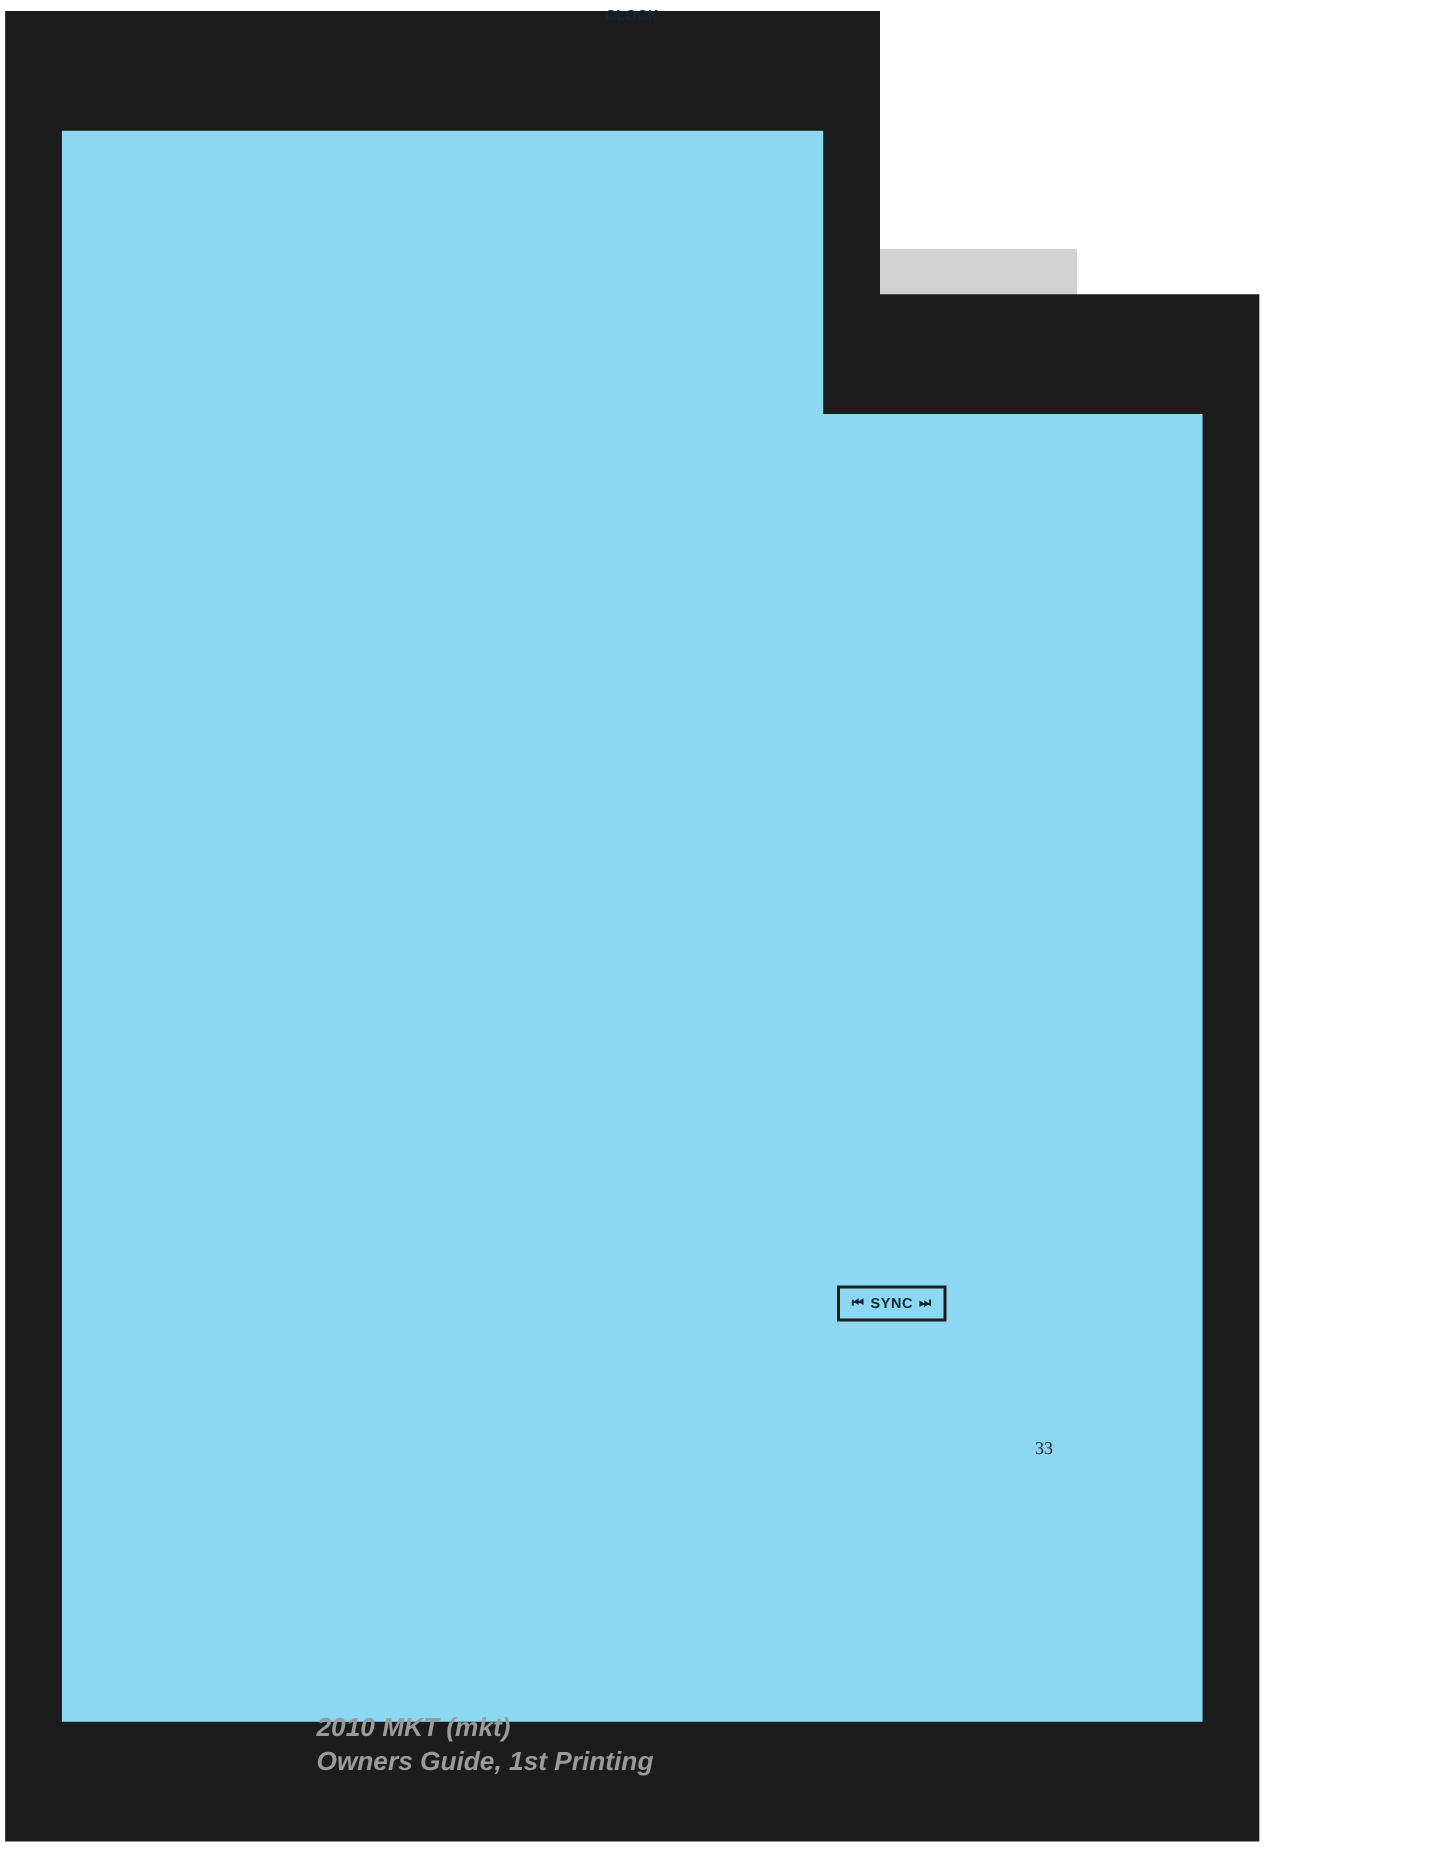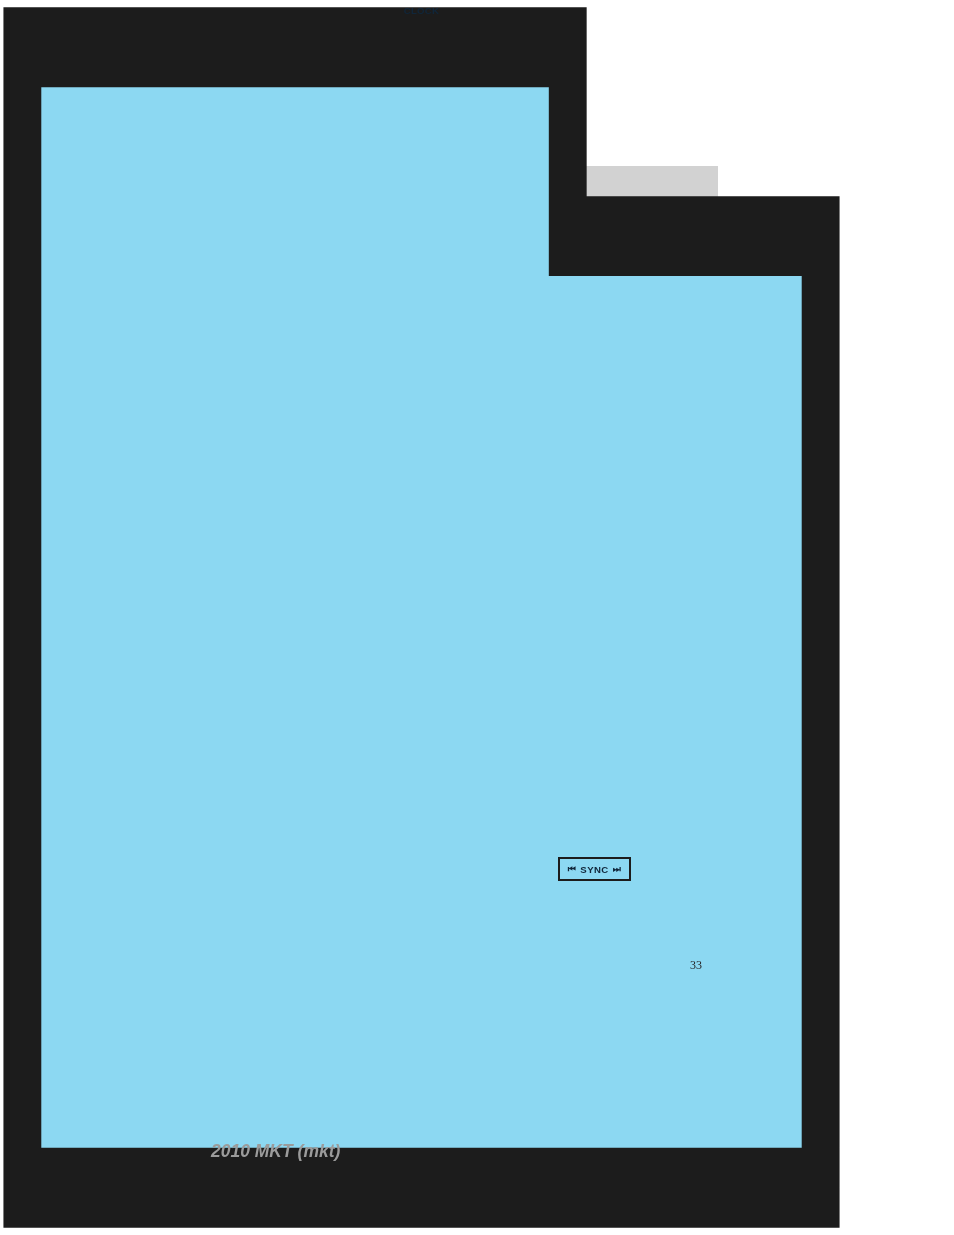--- a/index.html
+++ b/index.html
@@ -397,15 +397,16 @@
   <div class="btn btn-seek">
     <span class="seek-arrow">⏮</span>
     <span>SYNC</span>
     <span class="seek-arrow">⏭</span>
   </div>
 
   <div class="page-number">33</div>
 
   <div class="footer">
     <div>2010 MKT (mkt)</div>
+    <div>Owners Guide, 1st Printing</div>
   </div>
 
 </div>
 
 </body></html>

